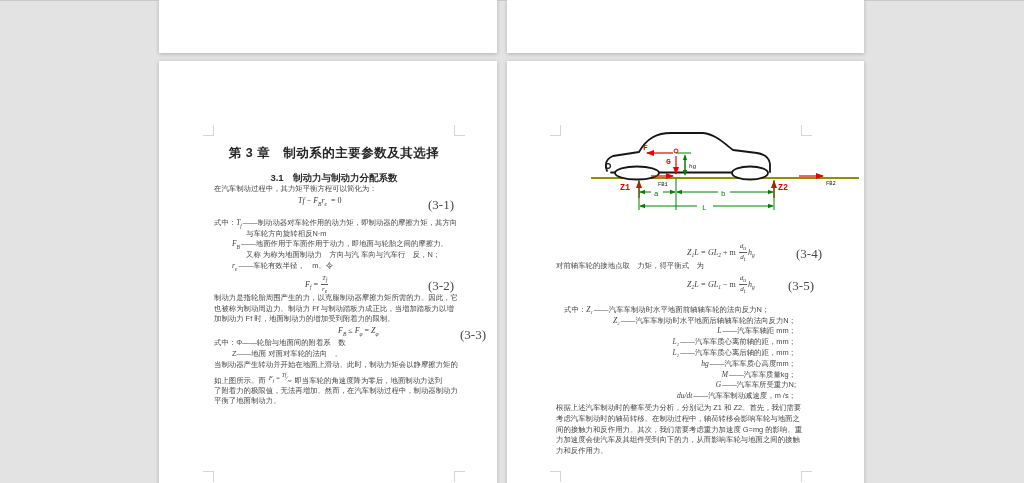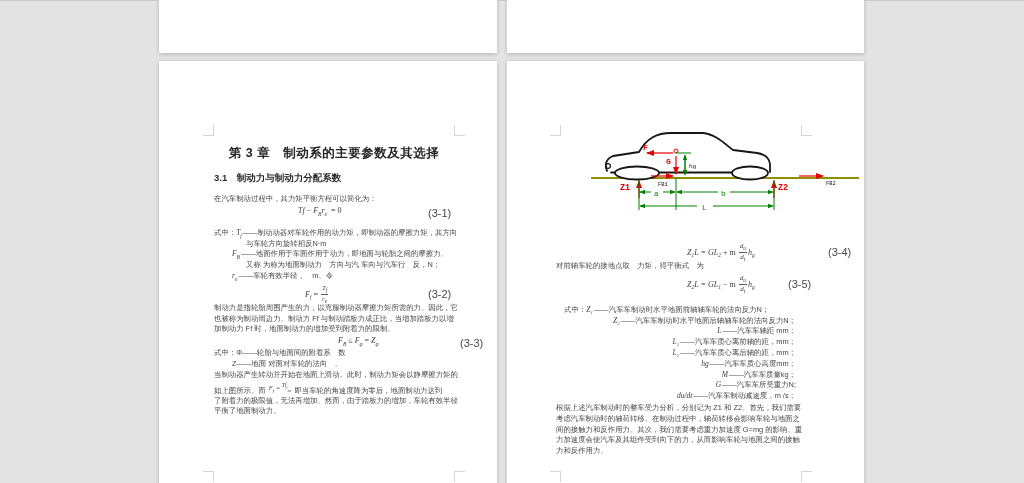--- a/index.html
+++ b/index.html
@@ -30,44 +30,44 @@
   .textcol { position:absolute; width:240px; color:#474747; }
   .textcol.left  { left:55px; top:84px; }
   .textcol.right { left:49px; top:179px; }
 
   .doc-title {
     font-size:12.5px; font-weight:bold; color:#252525; text-align:center;
     height:16px; line-height:16px; white-space:nowrap; letter-spacing:.5px;
   }
   .sec-heading {
     font-size:9.5px; font-weight:bold; color:#2b2b2b;
-    margin-top:11px; height:12px; line-height:12px; white-space:nowrap;
+    margin-top:11px; height:12px; line-height:12px; white-space:nowrap;text-align:center;
   }
   .row {
     font-size:7.4px; line-height:10.8px; height:10.8px; white-space:nowrap;
   }
-  .row.first-gap { margin-top:10px; }
+  .row.first-gap { margin-top:0; }
   .ind1 { padding-left:18px; }
   .ind2 { padding-left:32px; }
   .pad8 { padding-left:8px; }
   .indent-first { padding-left:24px; }
   .sym-pad { padding-left:28px;text-align:right; }
 
   .eqrow { position:relative; height:13px; }
   .eqrow.tall { height:21px; }
   .eq {
     position:absolute; top:1px; white-space:nowrap;
     font-family:"Liberation Serif","DejaVu Serif",serif;
     font-style:italic; font-size:8px; color:#3d3d3d;
   }
   .eq sub { font-size:5.5px; }
   .eq .op { font-style:normal; padding:0 2px; }
   .eqlabel {
-    position:absolute; top:2px; font-size:11px; color:#474747;
-    font-family:Liberation Sans, sans-serif; white-space:nowrap;
+    position:absolute; top:2px; font-size:13px; color:#474747;
+    font-family:Liberation Serif, serif; white-space:nowrap;
   }
   .eqrow.tall .eq { top:2px; }
   .eqrow.tall .eqlabel { top:6px; }
   .frac { display:inline-block; vertical-align:middle; text-align:center; font-size:7px; margin:0 1px; }
   .frac .num { display:block; line-height:8px; border-bottom:1px solid #5a5a5a; padding:0 1px; }
   .frac .den { display:block; line-height:8px; }
 
   .formula-line { height:15px; position:relative; line-height:15px; }
   .inline-frml {
     font-family:"Liberation Serif","DejaVu Serif",serif; font-style:italic;
@@ -132,21 +132,21 @@
     <div class="eqrow">
       <span class="eq" style="left:124px;"><span>F</span><sub>B</sub><span class="op">≤</span><span>F</span><sub>φ</sub><span class="op">=</span><span>Z</span><sub>φ</sub></span>
       <span class="eqlabel" style="left:246px;">(3-3)</span>
     </div>
 
     <div class="row">式中：Φ——轮胎与地面间的附着系　数</div>
     <div class="row ind1">Z——地面 对面对车轮的法向　。</div>
 
     <div class="row">当制动器产生转动并开始在地面上滑动。此时，制动力矩会以静摩擦力矩的</div>
     <div class="row formula-line"><span>如上图所示。而</span><span class="inline-frml"><span>F</span><sub>f</sub> <span>=</span> <sup>Tf</sup>⁄<sub>re</sub></span><span>即当车轮的角速度降为零后，地面制动力达到</span></div>
-    <div class="row">了附着力的极限值，无法再增加。然而，由于踏板力的增加，车轮有效半径</div>
+    <div class="row">了附着力的极限值，无法再增加。然而，在汽车制动过程中，制动器制动力</div>
     <div class="row">平衡了地面制动力。</div>
   </div>
 </div>
 
 <div class="page main-right">
   <div class="cmark tl" style="left:43px;top:64px;"></div>
   <div class="cmark tr" style="left:294px;top:64px;"></div>
   <div class="cmark bl" style="left:43px;top:410px;"></div>
   <div class="cmark br" style="left:294px;top:410px;"></div>
 
@@ -204,21 +204,21 @@
       <text x="77" y="75.5" font-size="7.5" class="fig-green">a</text>
       <text x="144" y="75.5" font-size="7.5" class="fig-green">b</text>
       <text x="125" y="89.5" font-size="7.5" class="fig-green">L</text>
     </svg>
   </div>
 
   <div class="textcol right">
 
     <div class="eqrow tall">
       <span class="eq" style="left:131px;"><span>Z</span><sub>1</sub><span>L = GL</span><sub>2</sub><span class="op">+ m</span><span class="frac"><span class="num"><span>d</span><sub>u</sub></span><span class="den"><span>d</span><sub>t</sub></span></span><span>h</span><sub>g</sub></span>
-      <span class="eqlabel" style="left:248px;padding-left:24px;">(3-4)</span>
+      <span class="eqlabel" style="left:216px;padding-left:24px;">(3-4)</span>
     </div>
 
     <div class="row">对前轴车轮的接地点取　力矩，得平衡式　为</div>
 
     <div class="eqrow tall">
       <span class="eq" style="left:131px;"><span>Z</span><sub>2</sub><span>L = GL</span><sub>1</sub><span class="op">− m</span><span class="frac"><span class="num"><span>d</span><sub>u</sub></span><span class="den"><span>d</span><sub>t</sub></span></span><span>h</span><sub>g</sub></span>
       <span class="eqlabel" style="left:232px;">(3-5)</span>
     </div>
 
     <div style="margin-top:12px;">

